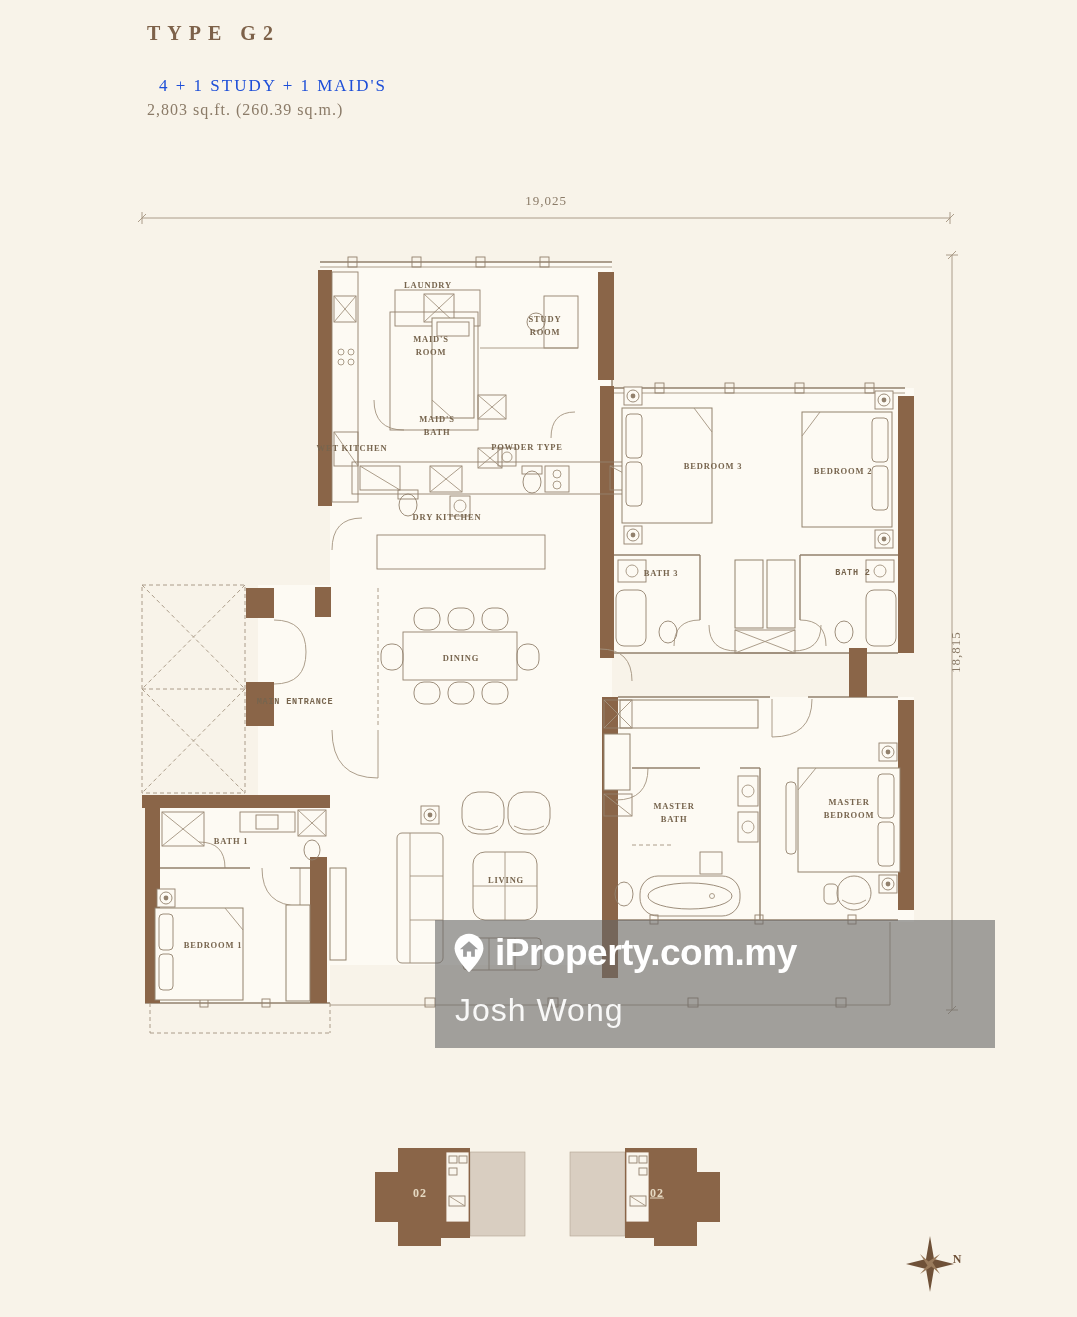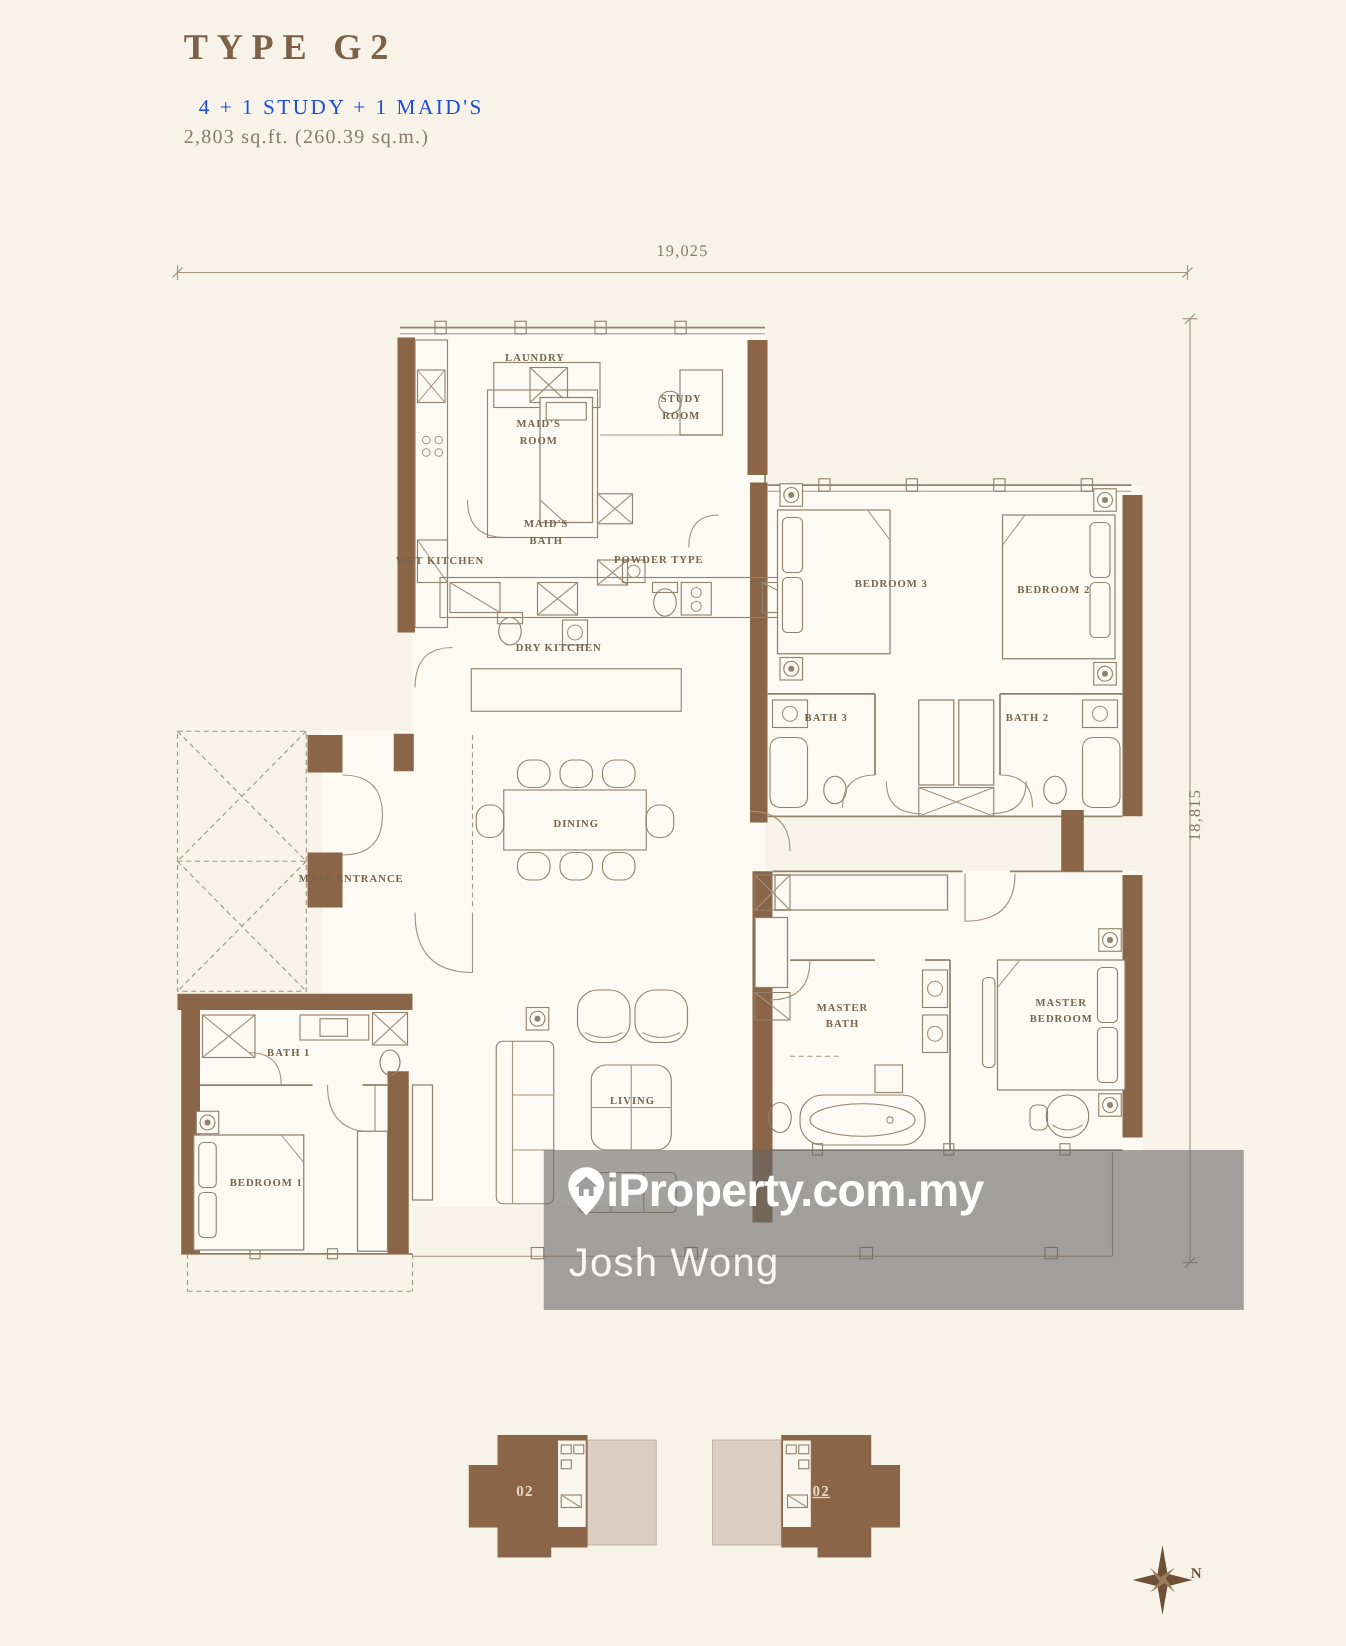--- a/index.html
+++ b/index.html
@@ -1,39 +1,39 @@
 <!DOCTYPE html>
 <html><head>
 <meta charset="utf-8">
 <style>
   html,body{margin:0;padding:0;background:#e8e4da;}
   .page{position:relative;width:1077px;height:1317px;background:#f8f3e9;overflow:hidden;
         font-family:"Liberation Serif",serif;}
 
   
-  .hdr-title{position:absolute;left:147px;top:22px;font-size:29px;font-weight:bold;
+  .hdr-title{position:absolute;left:147px;top:22px;font-size:20px;font-weight:bold;
              letter-spacing:7px;color:#7d6149;}
   .hdr-config{position:absolute;left:159px;top:76px;font-size:17px;letter-spacing:2px;color:#1d4ed8;}
   .hdr-area{position:absolute;left:147px;top:101px;font-size:16px;letter-spacing:1px;color:#8b7b68;}
 
   
   .dim-top{position:absolute;left:546px;top:201px;transform:translate(-50%,-50%);
            font-size:13px;color:#8b7b68;letter-spacing:1px;}
   .dim-right{position:absolute;left:956px;top:652px;transform:translate(-50%,-50%) rotate(-90deg);
            font-size:13px;color:#8b7b68;letter-spacing:1px;white-space:nowrap;}
 
   
   .rlabel{position:absolute;transform:translate(-50%,-50%);font-size:8.5px;font-weight:bold;
           letter-spacing:0.8px;color:#77654e;text-align:center;line-height:1.55;}
   .nowrap{white-space:nowrap;}
 
   
   .wm-band{position:absolute;left:435px;top:920px;width:560px;height:128px;
            background:rgba(104,104,104,0.60);z-index:5;}
-  .wm-brand{position:absolute;left:18px;top:12px;display:flex;align-items:center;
+  .wm-brand{position:absolute;left:18px;top:12px;display:flex;align-items:center;gap:10px;
             font-family:"Liberation Sans",sans-serif;font-weight:bold;font-size:37px;
             color:#ffffff;letter-spacing:-0.5px;}
   .wm-agent{position:absolute;left:20px;top:72px;font-family:"Liberation Sans",sans-serif;
             font-size:32px;font-weight:400;color:rgba(255,255,255,0.92);letter-spacing:1px;}
 
   
   .kp-label{position:absolute;transform:translate(-50%,-50%);font-size:12px;font-weight:bold;
             letter-spacing:1px;color:#e6d9c2;}
   .kp-label .u{text-decoration:underline;}
 
@@ -427,28 +427,28 @@
     <div class="dim-right">18,815</div>
 
     <div class="rlabel nowrap" style="left:428px;top:286px;">LAUNDRY</div>
     <div class="rlabel" style="left:431px;top:346px;width:64px;text-align:center;">MAID'S ROOM</div>
     <div class="rlabel" style="left:545px;top:326px;width:64px;">STUDY ROOM</div>
     <div class="rlabel" style="left:352px;top:449px;width:72px;">WET KITCHEN</div>
     <div class="rlabel" style="left:437px;top:426px;width:62px;">MAID'S BATH</div>
     <div class="rlabel" style="left:527px;top:448px;width:74px;">POWDER TYPE</div>
     <div class="rlabel" style="left:447px;top:518px;width:74px;">DRY KITCHEN</div>
     <div class="rlabel nowrap" style="left:461px;top:659px;">DINING</div>
-    <div class="rlabel" style="left:281px;top:703px;width:86px;">MAIN ENTRANCE</div>
+    <div class="rlabel" style="left:295px;top:703px;width:86px;font-family:Liberation Mono, monospace;">MAIN ENTRANCE</div>
     <div class="rlabel nowrap" style="left:506px;top:881px;">LIVING</div>
     <div class="rlabel nowrap" style="left:231px;top:842px;">BATH 1</div>
     <div class="rlabel nowrap" style="left:213px;top:946px;">BEDROOM 1</div>
     <div class="rlabel nowrap" style="left:673px;top:467px;margin-left:40px;">BEDROOM 3</div>
     <div class="rlabel nowrap" style="left:843px;top:472px;">BEDROOM 2</div>
     <div class="rlabel nowrap" style="left:661px;top:574px;">BATH 3</div>
-    <div class="rlabel nowrap" style="left:822px;top:574px;">BATH 2</div>
+    <div class="rlabel nowrap" style="left:853px;top:574px;font-family:Liberation Mono, monospace;">BATH 2</div>
     <div class="rlabel" style="left:674px;top:813px;width:66px;">MASTER BATH</div>
     <div class="rlabel" style="left:849px;top:809px;width:84px;">MASTER BEDROOM</div>
 
     <div class="kp-label" style="left:420px;top:1193px;">02</div>
     <div class="kp-label" style="left:657px;top:1193px;"><span class="u">02</span></div>
 
     <div class="compass-n">N</div>
   </div>
 
   <div class="wm-band">

